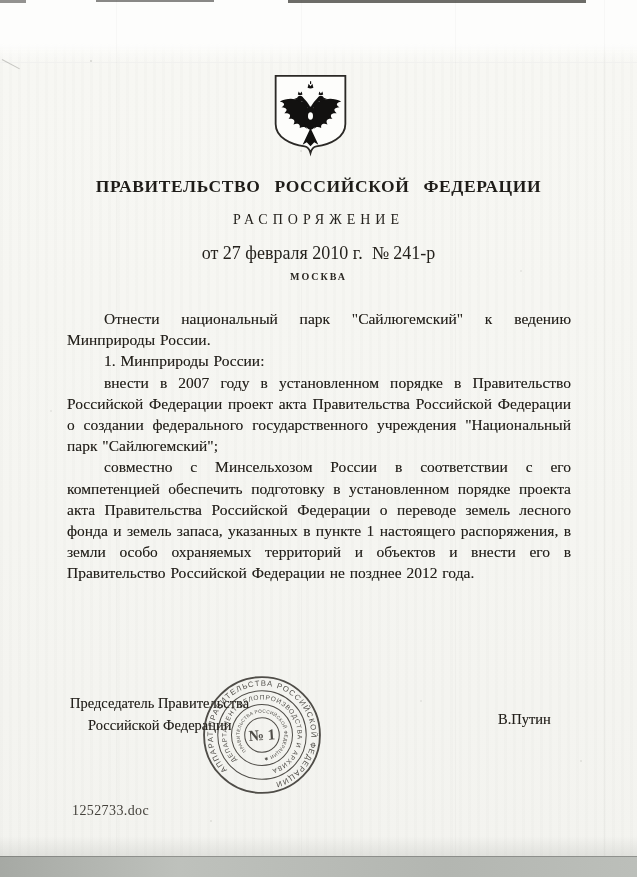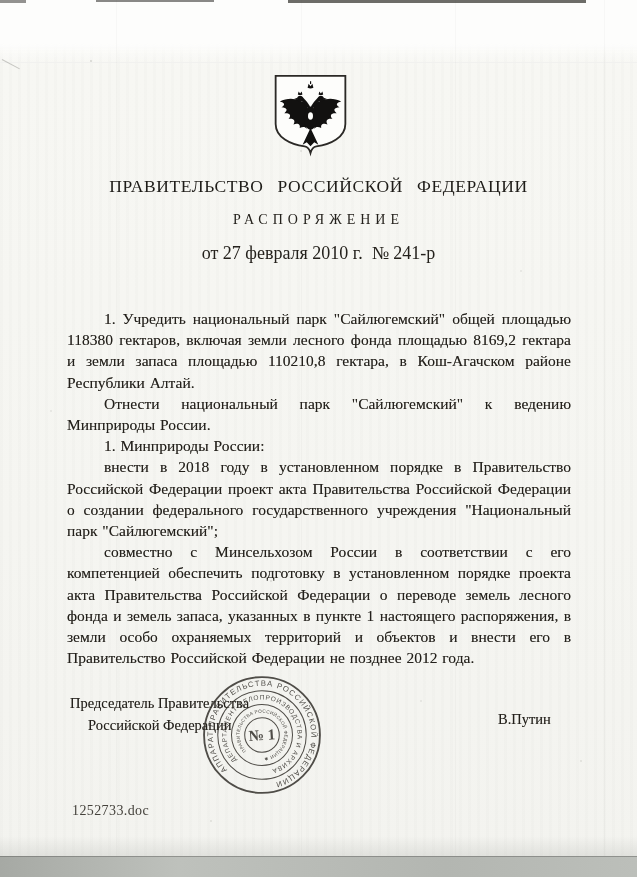--- a/index.html
+++ b/index.html
@@ -27,21 +27,21 @@
   .bottom-band{position:absolute;left:0;top:856px;width:637px;height:21px;
     background:linear-gradient(90deg,#a6a9a4 0,#bec1bc 28%,#b3b6b1 70%,#bcbfba 100%);
     border-top:1px solid rgba(90,92,88,.45);}
   .bottom-fade{position:absolute;left:0;top:836px;width:637px;height:20px;background:linear-gradient(180deg,rgba(200,202,197,0),rgba(190,192,187,.35));}
 
   
   .emblem{position:absolute;left:269px;top:70px;width:83px;height:88px;}
 
   
   .gov-title{position:absolute;left:0;top:176px;width:637px;text-align:center;
-    font-size:17.5px;font-weight:normal;letter-spacing:.6px;word-spacing:9px;color:#1e1c18;}
+    font-size:17.5px;font-weight:bold;letter-spacing:.6px;word-spacing:9px;color:#1e1c18;}
   .doc-type{position:absolute;left:0;top:212px;width:637px;text-align:center;
     font-size:14px;letter-spacing:5px;color:#24211c;}
   .date-line{position:absolute;left:0;top:243px;width:637px;text-align:center;
     font-size:18px;white-space:pre;color:#24211c;}
   .city{position:absolute;left:0;top:271px;width:637px;text-align:center;
     font-size:10px;font-weight:bold;letter-spacing:2px;color:#2a2722;}
 
   
   .body-text{position:absolute;left:67px;top:308px;width:504px;
     font-size:15.5px;line-height:21.2px;text-align:justify;color:#24211c;
@@ -92,26 +92,26 @@
       <rect x="49.4" y="9.5" width="1.4" height="3.4"></rect>
       <ellipse cx="50" cy="54" rx="8" ry="14"></ellipse>
       <path d="M50,66 L40.5,86 L45.5,83 L50,88 L54.5,83 L59.5,86 Z"></path>
       <ellipse cx="50" cy="51.5" rx="3" ry="4.5" fill="#fdfdfb"></ellipse>
     </g>
   </svg>
 
   <div class="gov-title">ПРАВИТЕЛЬСТВО  РОССИЙСКОЙ  ФЕДЕРАЦИИ</div>
   <div class="doc-type">РАСПОРЯЖЕНИЕ</div>
   <div class="date-line">от 27 февраля 2010 г.  № 241-р</div>
+  <div class="city">МОСКВА</div>
 
   <div class="body-text">
-    <p>1. Учредить национальный парк "Сайлюгемский" общей площадью 118380 гектаров, включая земли лесного фонда площадью 8169,2 гектара и земли запаса площадью 110210,8 гектара, в Кош-Агачском районе Республики Алтай.</p>
     <p>Отнести национальный парк "Сайлюгемский" к ведению Минприроды России.</p>
     <p>1. Минприроды России:</p>
-    <p>внести в 2018 году в установленном порядке в Правительство Российской Федерации проект акта Правительства Российской Федерации о создании федерального государственного учреждения "Национальный парк "Сайлюгемский";</p>
+    <p>внести в 2007 году в установленном порядке в Правительство Российской Федерации проект акта Правительства Российской Федерации о создании федерального государственного учреждения "Национальный парк "Сайлюгемский";</p>
     <p>совместно с Минсельхозом России в соответствии с его компетенцией обеспечить подготовку в установленном порядке проекта акта Правительства Российской Федерации о переводе земель лесного фонда и земель запаса, указанных в пункте 1 настоящего распоряжения, в земли особо охраняемых территорий и объектов и внести его в Правительство Российской Федерации не позднее 2012 года.</p>
   </div>
 
   <div class="sig-line sig2">Российской Федерации</div>
   <div class="sig-line sig1">Председатель Правительства</div>
   <div class="sig-line sig-name">В.Путин</div>
 
   <svg class="stamp" viewBox="0 0 120 120">
     <defs>
       <path id="ring-outer" d="M60,11.5 A48.5,48.5 0 1 1 59.9,11.5"></path>

